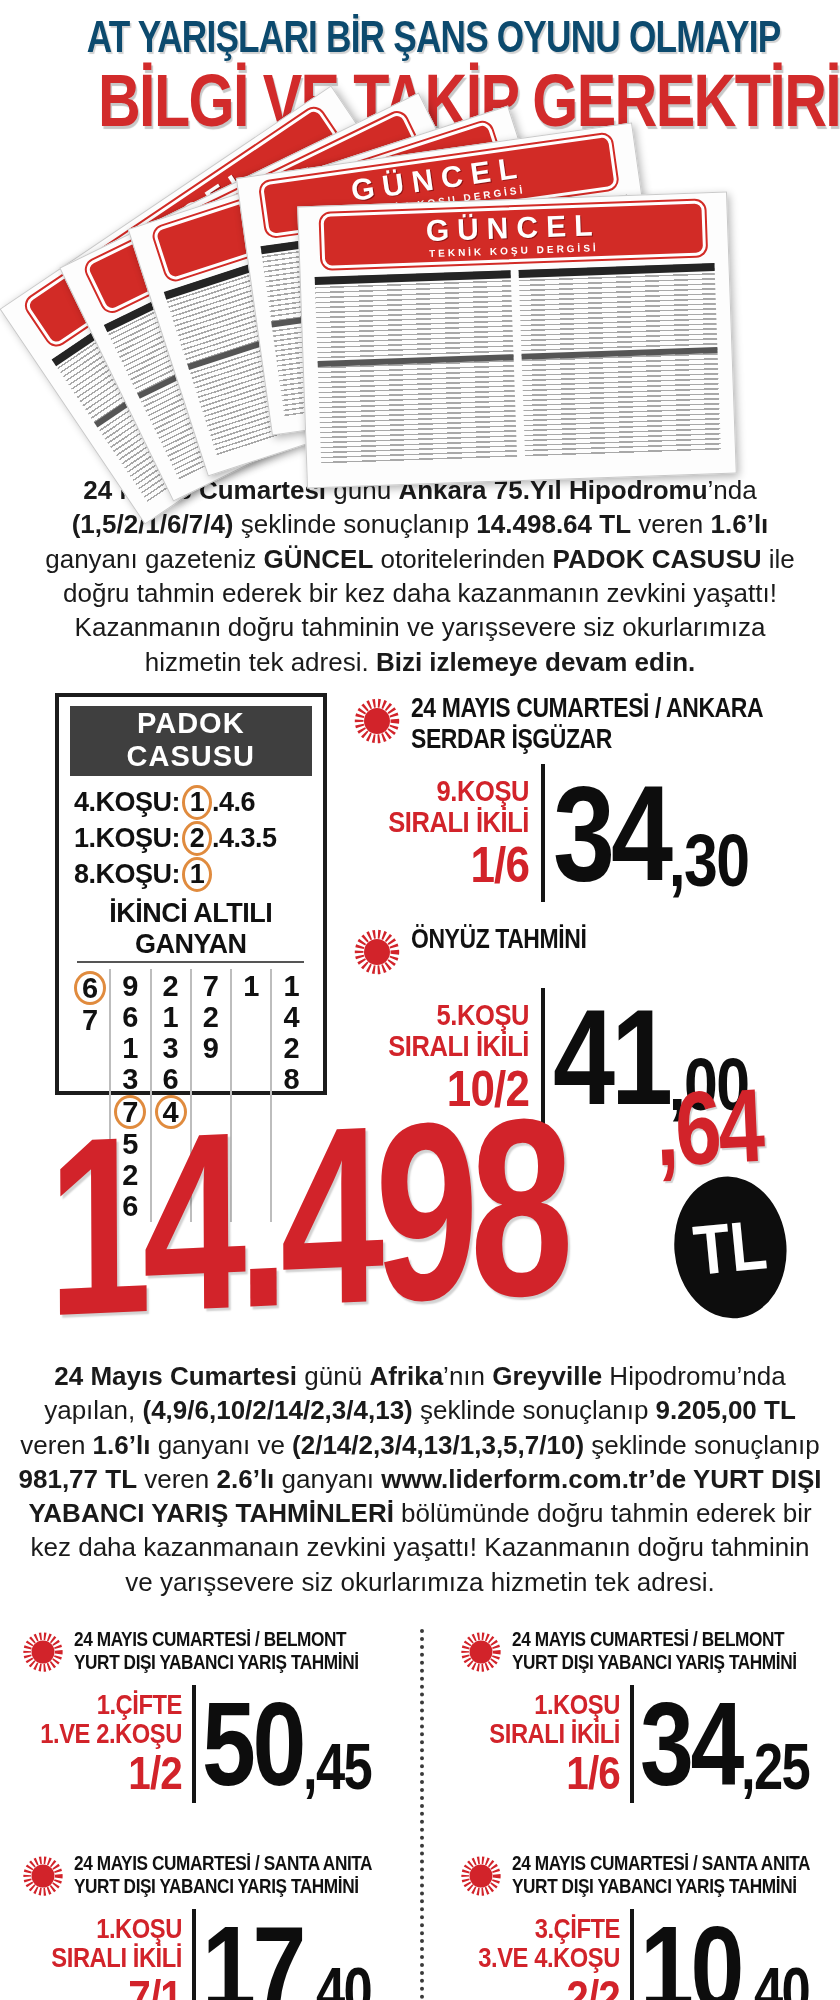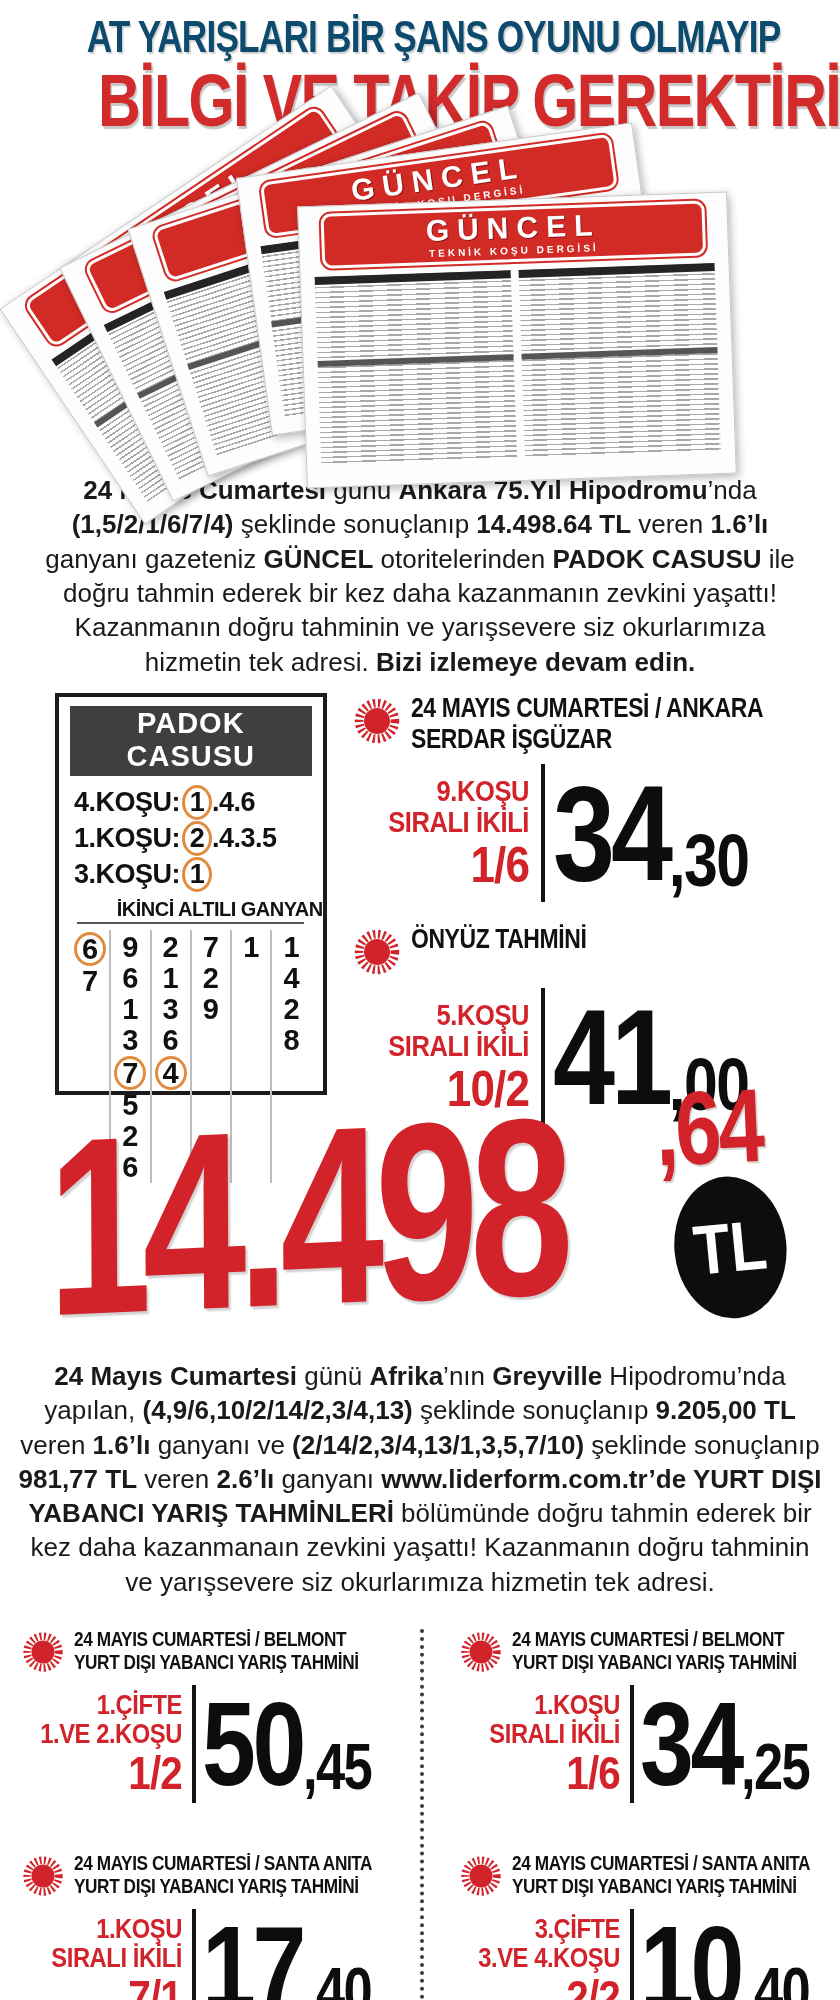--- a/index.html
+++ b/index.html
@@ -50,21 +50,21 @@
   
   .mid { display: flex; margin-top: 14px; height: 402px; }
 
   .padok-box { width: 347px; margin-left: 55px; border: 4px solid #1c1c1c; background: #fff; }
   .padok-title { background: #3f3f3f; color: #fff; font-weight: bold; font-size: 29px;
     text-align: center; letter-spacing: 1px; margin: 9px 11px 8px; padding: 1px 0 3px; }
   .padok-row { margin-left: 15px; font-size: 27px; font-weight: bold; letter-spacing: -0.5px;
     line-height: 36px; white-space: nowrap; }
   .ring { display: inline-block; border: 3px solid #e08b3e; border-radius: 50%;
     min-width: 30px; text-align: center; line-height: 29px; padding: 0 2px; margin: 0 0 0 2px; }
-  .altili-title { text-align: right; font-weight: bold; font-size: 20px; letter-spacing: -0.5px;
+  .altili-title { text-align: center; font-weight: bold; font-size: 27px; letter-spacing: -0.5px;
     margin-top: 6px; }
   .altili-rule { border-bottom: 2px solid #555; width: 86%; margin: 1px auto 0; }
   .altili-cols { display: flex; margin: 6px 12px 8px; min-height: 228px; }
   .altili-col { flex: 1; text-align: center; border-right: 2px solid #bdbdbd;
     font-size: 29px; font-weight: bold; line-height: 31px; padding-top: 2px; }
   .altili-col:last-child { border-right: none; }
   .altili-col .ring { min-width: 32px; line-height: 28px; margin: 0; }
 
   .right-col { flex: 1; padding-left: 24px; }
 
@@ -181,21 +181,21 @@
 <div class="mid">
   <div class="padok-box">
     <div class="padok-title">PADOK CASUSU</div>
     <div class="padok-row">
       <span>4.KOŞU:</span><span class="ring">1</span><span>.4.6</span>
     </div>
     <div class="padok-row">
       <span>1.KOŞU:</span><span class="ring">2</span><span>.4.3.5</span>
     </div>
     <div class="padok-row">
-      <span>3.KOŞU:</span><span class="ring">1</span><span></span>
+      <span>8.KOŞU:</span><span class="ring">1</span><span></span>
     </div>
     <div class="altili-title">İKİNCİ ALTILI GANYAN</div>
     <div class="altili-rule"></div>
     <div class="altili-cols">
         <div class="altili-col">
           <div><span class="ring">6</span></div>
           <div>7</div>
         </div>
         <div class="altili-col">
           <div>9</div>

